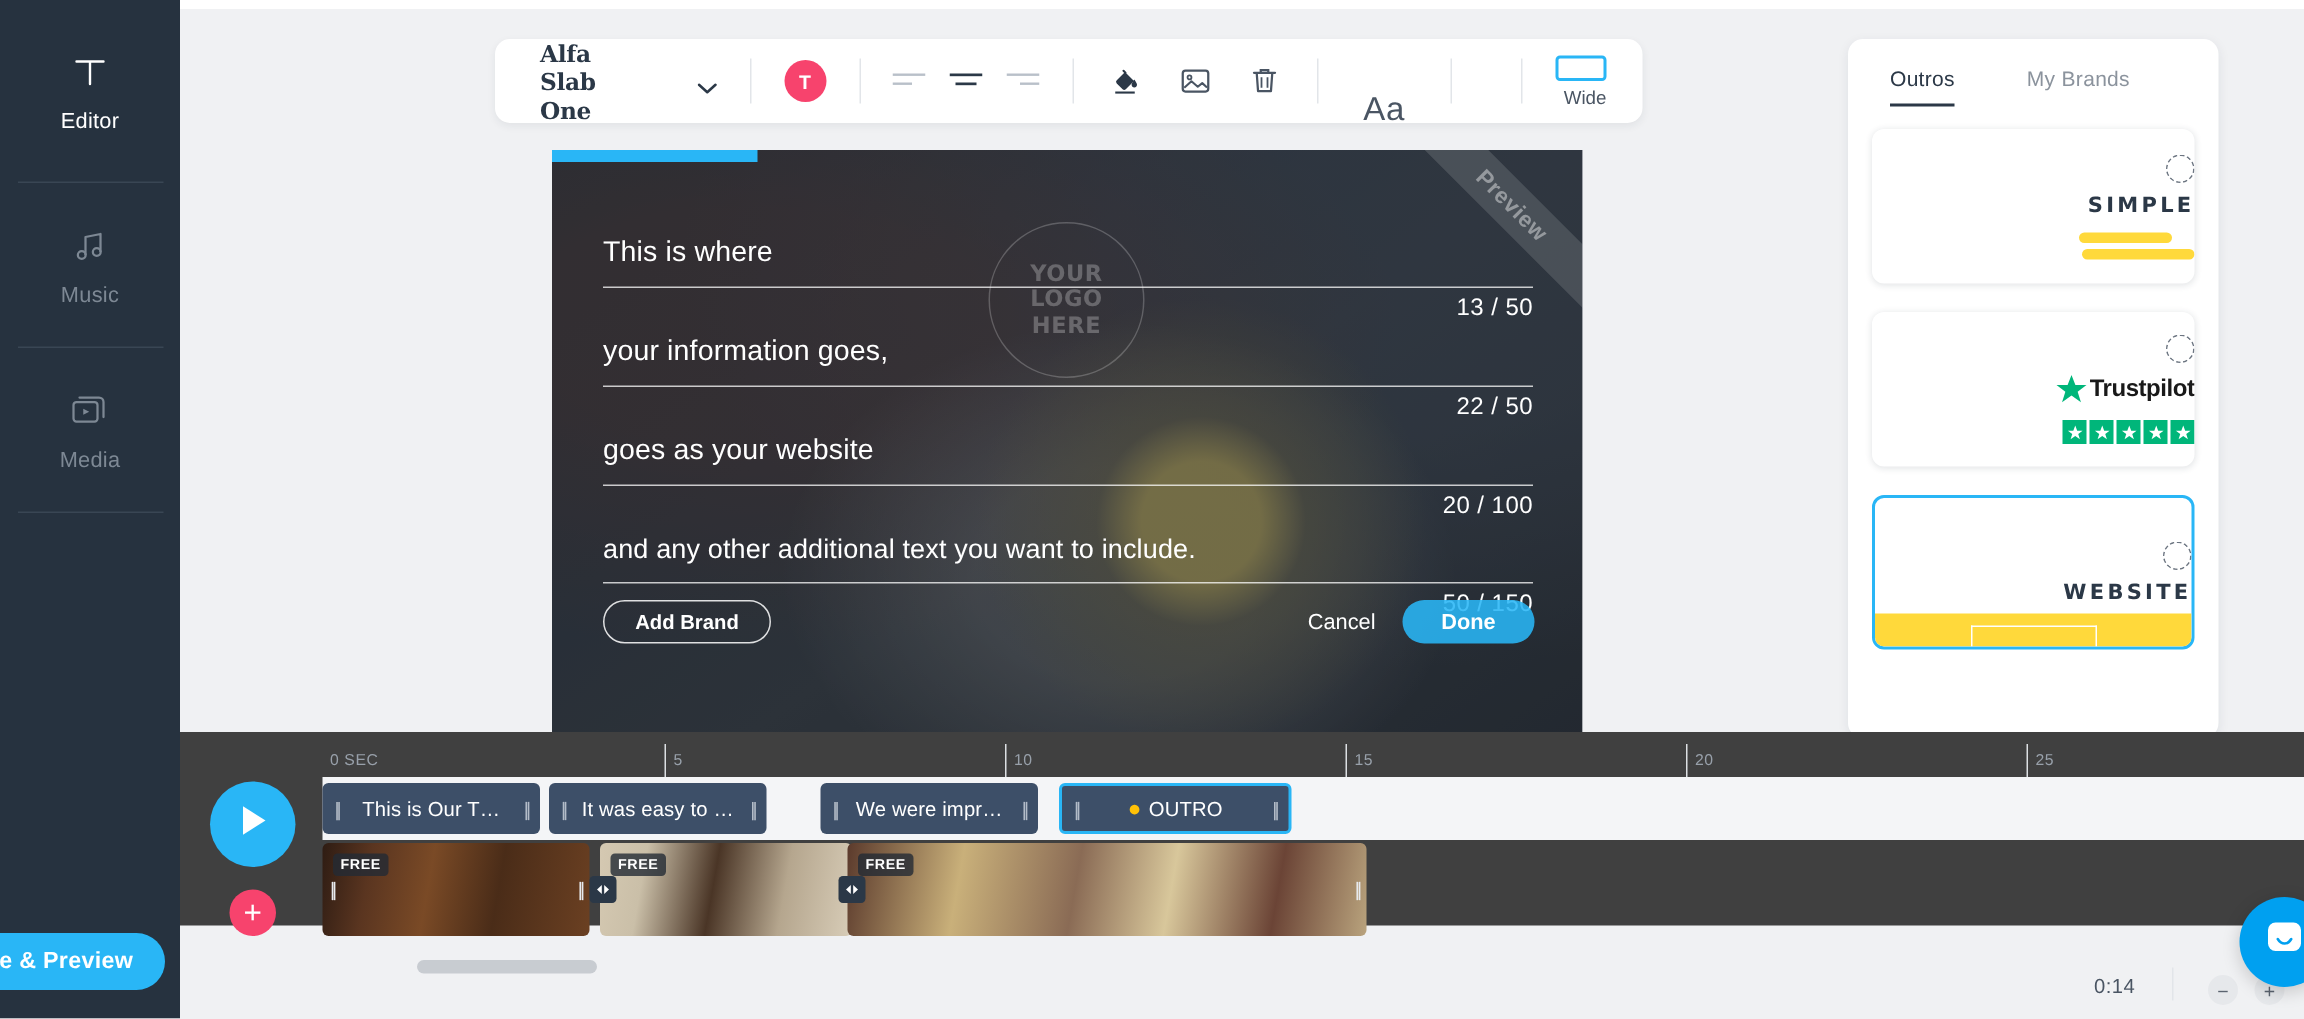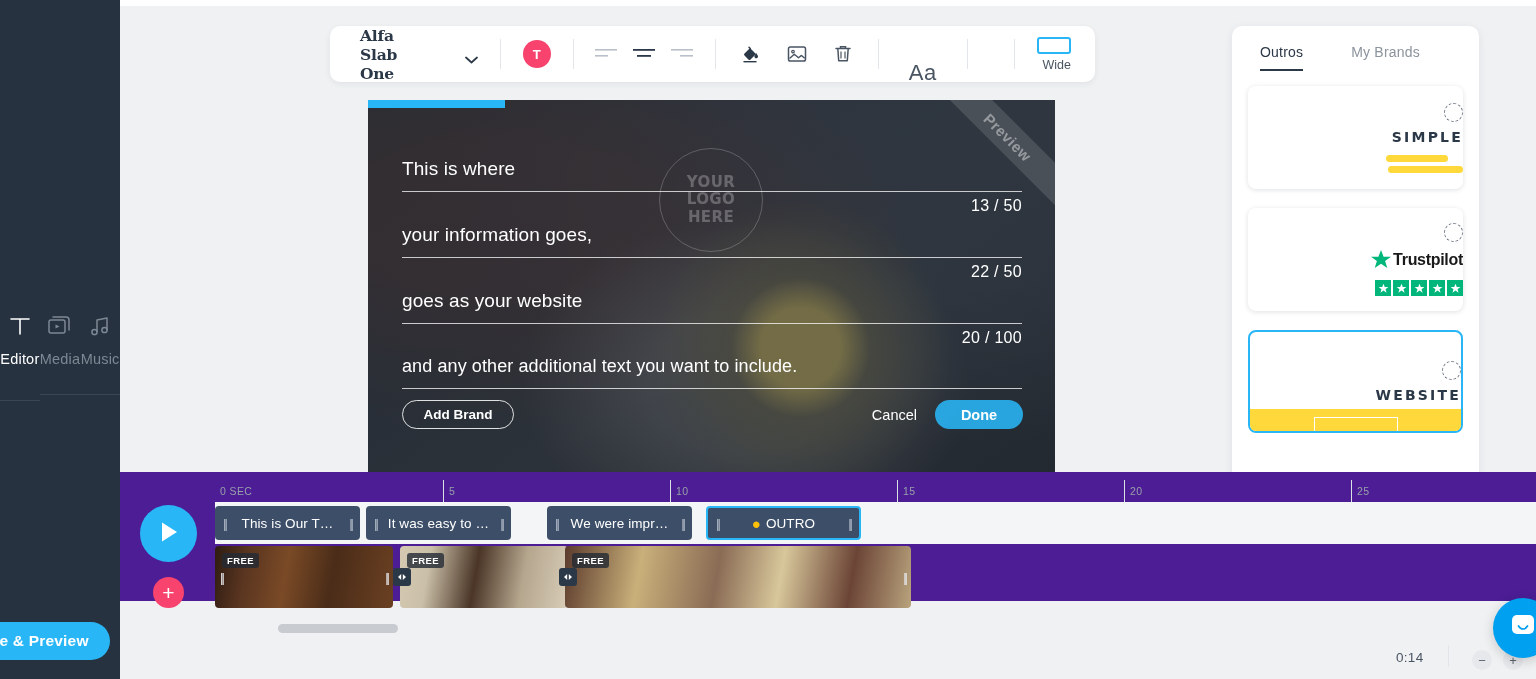--- a/index.html
+++ b/index.html
@@ -18,21 +18,21 @@
   }
   .top-strip .left-dark {
     position: absolute; left: 0; top: 0; width: 120px; height: 6px;
     background: #26323f;
   }
 
   
   .sidebar {
     position: absolute; left: 0; top: 0; width: 120px; height: 679px;
     background: #26323f;
-    display: flex; flex-direction: row; align-items: center;
+    display: flex; flex-direction: column; align-items: center;
   }
   .side-item {
     width: 97px; height: 110px;
     display: flex; flex-direction: column;
     align-items: center; justify-content: center;
     gap: 10px; cursor: pointer;
     border-bottom: 1px solid #3a4插;
   }
   .side-item { border-bottom: 1px solid #394654; }
   .side-item:first-child { height: 122px; }
@@ -227,22 +227,22 @@
     background: #ffd93b;
     display: flex; align-items: flex-start; justify-content: center;
   }
   .yellow-band .inner-box {
     width: 84px; height: 14px; margin-top: 8px;
     border: 1.5px solid #fff; border-bottom: none;
   }
 
   
   .timeline {
-    position: absolute; left: 120px; top: 472px;
-    width: 1416px; height: 129px; background: #4c1d95;
+    position: absolute; left: 120px; top: 488px;
+    width: 1416px; height: 129px; background: #404040;
   }
   .ruler {
     position: absolute; left: 95px; top: 8px; right: 0; height: 22px;
   }
   .tick {
     position: absolute; top: 0; height: 22px; border-left: 1px solid #dcdfe3;
     padding-left: 5px; font-size: 10.5px; color: #98a0aa; letter-spacing: .4px;
     padding-top: 5px;
   }
   .tick.first { border-left: none; }
@@ -345,41 +345,41 @@
 </div>
 
 <div class="sidebar">
   <div class="side-item active">
     <span class="side-icon">
       <svg width="26" height="26" viewBox="0 0 26 26" fill="none">
         <path d="M4 6h18M13 6v15" stroke="#ffffff" stroke-width="1.6" stroke-linecap="round"></path>
       </svg>
     </span>
     <span class="side-label">Editor</span>
+  </div>
+  <div class="side-item">
+    <span class="side-icon">
+      <svg width="24" height="24" viewBox="0 0 24 24" fill="none">
+        <path d="M9 18V6l10-2v12" stroke="#7d8894" stroke-width="1.5" stroke-linejoin="round"></path>
+        <circle cx="6.5" cy="18" r="2.6" stroke="#7d8894" stroke-width="1.5"></circle>
+        <circle cx="16.5" cy="16" r="2.6" stroke="#7d8894" stroke-width="1.5"></circle>
+      </svg>
+    </span>
+    <span class="side-label">Music</span>
   </div>
   <div class="side-item">
     <span class="side-icon">
       <svg width="26" height="24" viewBox="0 0 26 24" fill="none">
         <rect x="2" y="6" width="16" height="13" rx="2" stroke="#7d8894" stroke-width="1.5"></rect>
         <path d="M6 3h13a3 3 0 0 1 3 3v10" stroke="#7d8894" stroke-width="1.5" stroke-linecap="round"></path>
         <path d="M8.5 10.5v4l4-2z" fill="#7d8894"></path>
       </svg>
     </span>
     <span class="side-label">Media</span>
   </div>
-  <div class="side-item">
-    <span class="side-icon">
-      <svg width="24" height="24" viewBox="0 0 24 24" fill="none">
-        <path d="M9 18V6l10-2v12" stroke="#7d8894" stroke-width="1.5" stroke-linejoin="round"></path>
-        <circle cx="6.5" cy="18" r="2.6" stroke="#7d8894" stroke-width="1.5"></circle>
-        <circle cx="16.5" cy="16" r="2.6" stroke="#7d8894" stroke-width="1.5"></circle>
-      </svg>
-    </span>
-    <span class="side-label">Music</span>
-  </div>
 
   <div class="sidebar-bottom">
     <div class="discard">Discard</div>
     <div class="save-preview">Save &amp; Preview</div>
   </div>
 </div>
 
 <div class="editor-area">
 
   <div class="toolbar">
@@ -475,20 +475,21 @@
       <div class="tfield">
         <div class="tfield-input">your information goes,</div>
         <div class="tfield-count">22 / 50</div>
       </div>
       <div class="tfield">
         <div class="tfield-input">goes as your website</div>
         <div class="tfield-count">20 / 100</div>
       </div>
       <div class="tfield big">
         <div class="tfield-input">and any other additional text you want to include.</div>
+        <div class="tfield-count">50 / 150</div>
       </div>
     </div>
 
     <div class="canvas-actions">
       <div class="add-brand">Add Brand</div>
       <div class="canvas-right">
         <div class="cancel-btn">Cancel</div>
         <div class="done-btn">Done</div>
       </div>
     </div>

